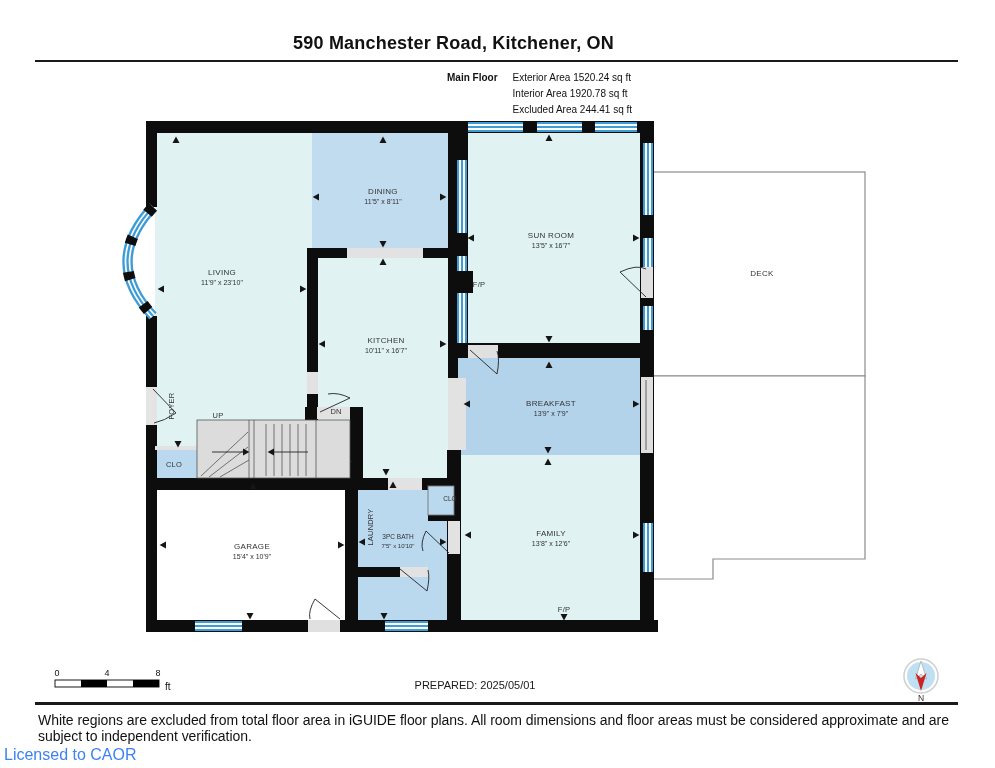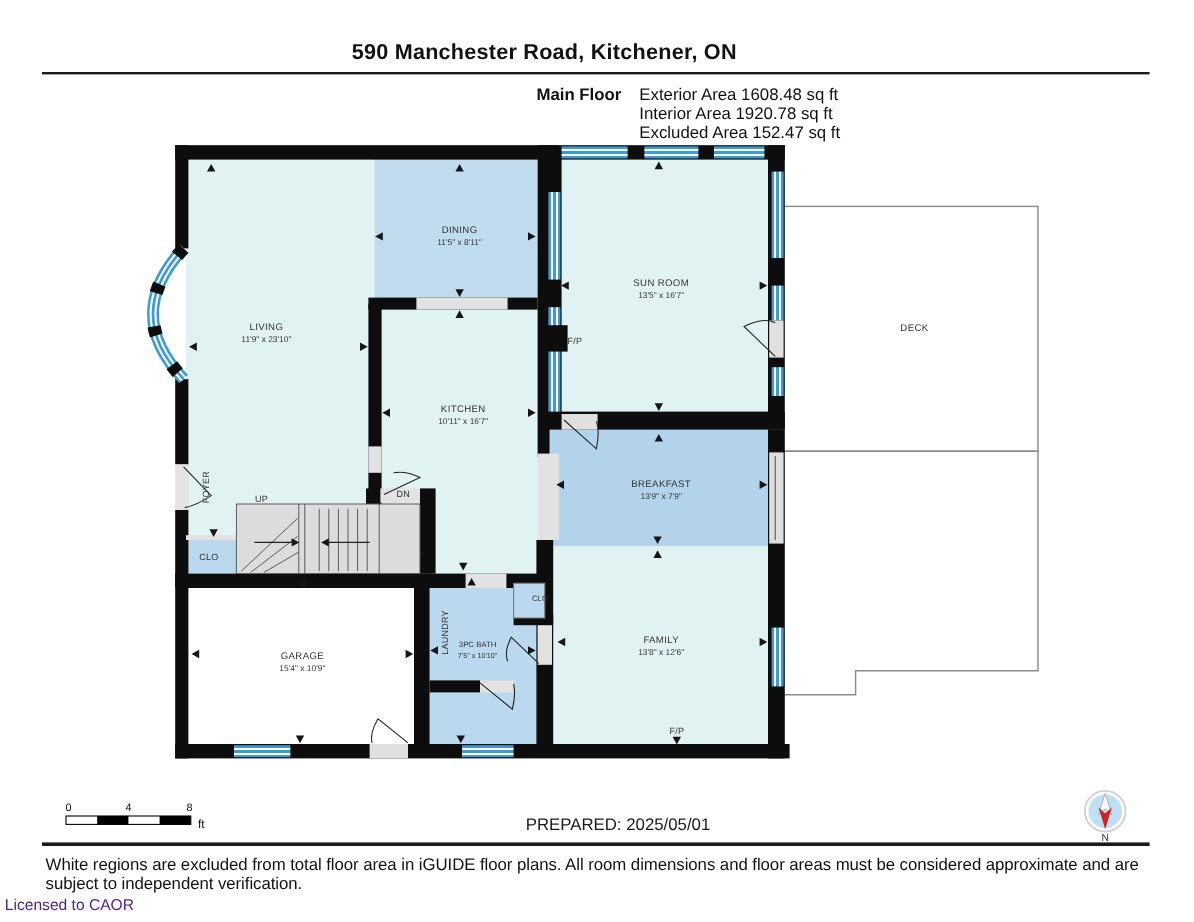--- a/index.html
+++ b/index.html
@@ -1,26 +1,26 @@
 <!DOCTYPE html>
 <html><head>
 <meta charset="utf-8">
 <style>
   html,body{margin:0;padding:0;background:#fff;}
   .page{position:relative;width:995px;height:768px;background:#fff;overflow:hidden;
         font-family:"Liberation Sans",sans-serif;color:#111;}
   .abs{position:absolute;}
   .title{top:33px;left:0;width:883px;text-align:center;font-size:18px;font-weight:bold;letter-spacing:.2px;margin-left:12px;}
   .title-rule{top:60px;left:35px;width:923px;height:2px;background:#1a1a1a;}
-  .area-block{top:70px;left:447px;display:flex;gap:15px;font-size:14px;line-height:16px;}
+  .area-block{top:70px;left:447px;display:flex;gap:15px;font-size:10px;line-height:16px;}
   .area-block .floor{font-weight:bold;}
-  .prepared{top:679px;left:435px;width:160px;text-align:center;font-size:14px;color:#1a1a1a;}
+  .prepared{top:679px;left:395px;width:160px;text-align:center;font-size:11px;color:#1a1a1a;}
   .bottom-rule{top:702px;left:35px;width:923px;height:3px;background:#1a1a1a;}
   .disclaimer{top:712px;left:38px;width:930px;font-size:14px;color:#111;letter-spacing:-0.05px;}
-  .license{top:746px;left:4px;font-size:13px;color:#4c1d95;}
+  .license{top:746px;left:4px;font-size:16px;color:#3b82f6;}
   svg text{font-family:"Liberation Sans",sans-serif;}
   .rname{font-size:8px;fill:#333;letter-spacing:.3px;}
   .rdims{font-size:7px;fill:#333;}
   .rsmall{font-size:7.5px;fill:#333;letter-spacing:.2px;}
   .rtiny{font-size:6.5px;fill:#333;}
   .rtiny2{font-size:6px;fill:#333;}
   .scalenum{font-size:9px;fill:#111;}
   .scaleunit{font-size:10px;fill:#111;}
   .compassn{font-size:8.5px;fill:#333;}
 </style>
@@ -28,23 +28,23 @@
 <body>
 
 <div class="page">
 
   <div class="abs title">590 Manchester Road, Kitchener, ON</div>
   <div class="abs title-rule"></div>
 
   <div class="abs area-block">
     <div class="floor">Main Floor</div>
     <div>
-      <div>Exterior Area 1608.48 sq ft</div>
+      <div>Exterior Area 1520.24 sq ft</div>
       <div>Interior Area 1920.78 sq ft</div>
-      <div>Excluded Area 152.47 sq ft</div>
+      <div>Excluded Area 244.41 sq ft</div>
     </div>
   </div>
 
   <svg class="abs" style="left:0;top:0" width="995" height="768" viewBox="0 0 995 768">
     <defs>
       <linearGradient id="winV" x1="0" y1="0" x2="1" y2="0">
         <stop offset="0" stop-color="#3D9CD6"></stop>
           <stop offset="0.24" stop-color="#3D9CD6"></stop>
         <stop offset="0.24" stop-color="#fff"></stop>
           <stop offset="0.40" stop-color="#fff"></stop>

